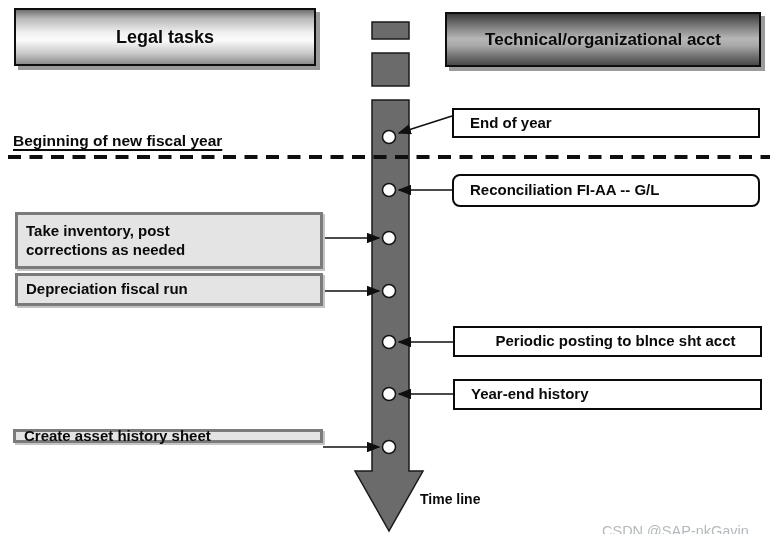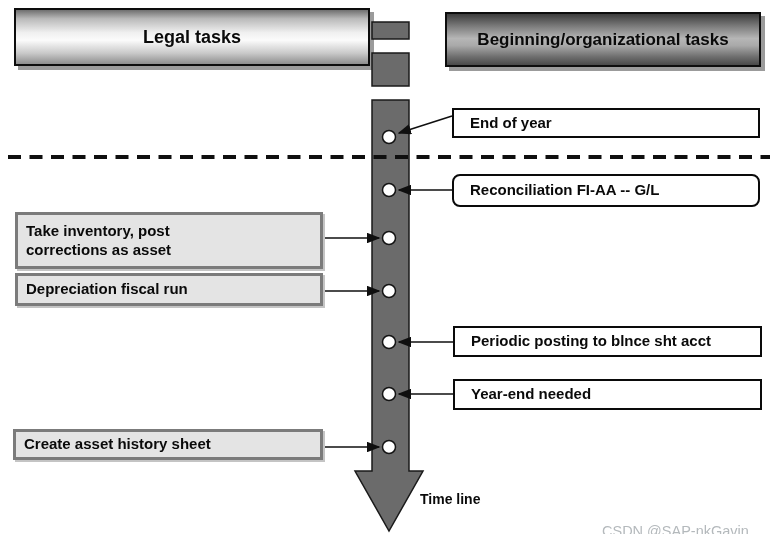--- a/index.html
+++ b/index.html
@@ -21,21 +21,21 @@
     box-sizing: border-box;
     border: 2px solid #0d0d0d;
     display: flex;
     align-items: center;
     justify-content: center;
     font-weight: bold;
     color: #0a0a0a;
     box-shadow: 4px 4px 0 #9b9b9b;
   }
   .header-box.light {
-    left: 14px; top: 8px; width: 356px; height: 58px;
+    left: 14px; top: 8px; width: 302px; height: 58px;
     font-size: 18px;
     background: linear-gradient(180deg, #6f6f6f 0%, #b9b9b9 16%, #f0f0f0 42%, #fbfbfb 56%, #c9c9c9 80%, #8d8d8d 100%);
   }
   .header-box.dark {
     left: 445px; top: 12px; width: 316px; height: 55px;
     font-size: 17px;
     background: linear-gradient(180deg, #3c3c3c 0%, #7e7e7e 25%, #b6b6b6 48%, #a9a9a9 62%, #6e6e6e 84%, #494949 100%);
   }
   
   .overlay {
@@ -62,25 +62,25 @@
     padding-left: 16px;
   }
   .task-box.left {
     background: #e4e4e4;
     border: 3px solid #7b7b7b;
     padding-left: 8px;
     box-shadow: 2px 2px 0 #c4c4c4;
   }
   .box-end-of-year      { left: 452px; top: 108px; width: 308px; height: 30px; }
   .box-reconciliation   { left: 452px; top: 174px; width: 308px; height: 33px; border-radius: 8px; }
-  .box-periodic-posting { left: 453px; top: 326px; width: 309px; height: 31px; }
+  .box-periodic-posting { left: 453px; top: 326px; width: 309px; height: 31px; justify-content: center; }
   .box-year-end-closing { left: 453px; top: 379px; width: 309px; height: 31px; }
   .box-take-inventory   { left: 15px;  top: 212px; width: 308px; height: 57px; }
   .box-depreciation     { left: 15px;  top: 273px; width: 308px; height: 33px; }
-  .box-asset-history    { left: 13px;  top: 429px; width: 310px; height: 31px; }
+  .box-asset-history    { left: 13px;  top: 429px; width: 310px; height: 14px; }
   
   .divider-label {
     position: absolute;
     left: 13px; top: 132px;
     font-weight: bold;
     font-size: 15.5px;
     color: #0a0a0a;
     text-decoration: underline;
     text-decoration-thickness: 2px;
     text-underline-offset: 3px;
@@ -103,21 +103,21 @@
 </style>
 </head>
 <body>
 
 <div class="canvas">
 
   <div class="header-box light">
     <span>Legal tasks</span>
   </div>
   <div class="header-box dark">
-    <span>Beginning/organizational tasks</span>
+    <span>Technical/organizational acct</span>
   </div>
 
   <svg class="overlay" viewBox="0 0 773 534">
     <defs>
       <marker id="arrhead" markerWidth="9" markerHeight="7" refX="8" refY="3.5" orient="auto">
         <path d="M0,0 L9,3.5 L0,7 Z" fill="#0f0f0f"></path>
       </marker>
     </defs>
 
     <rect x="372" y="22" width="37" height="17" fill="#6b6b6b" stroke="#1a1a1a" stroke-width="1.5"></rect>
@@ -137,37 +137,38 @@
 
     <circle cx="389" cy="137" r="6.5" fill="#ffffff" stroke="#141414" stroke-width="1.5"></circle>
     <circle cx="389" cy="190" r="6.5" fill="#ffffff" stroke="#141414" stroke-width="1.5"></circle>
     <circle cx="389" cy="238" r="6.5" fill="#ffffff" stroke="#141414" stroke-width="1.5"></circle>
     <circle cx="389" cy="291" r="6.5" fill="#ffffff" stroke="#141414" stroke-width="1.5"></circle>
     <circle cx="389" cy="342" r="6.5" fill="#ffffff" stroke="#141414" stroke-width="1.5"></circle>
     <circle cx="389" cy="394" r="6.5" fill="#ffffff" stroke="#141414" stroke-width="1.5"></circle>
     <circle cx="389" cy="447" r="6.5" fill="#ffffff" stroke="#141414" stroke-width="1.5"></circle>
   </svg>
 
+  <div class="divider-label">Beginning of new fiscal year</div>
 
   <div class="task-box right box-end-of-year">
     <span>End of year</span>
   </div>
   <div class="task-box right box-reconciliation">
     <span>Reconciliation FI-AA -- G/L</span>
   </div>
   <div class="task-box right box-periodic-posting">
     <span>Periodic posting to blnce sht acct</span>
   </div>
   <div class="task-box right box-year-end-closing">
-    <span>Year-end needed</span>
+    <span>Year-end history</span>
   </div>
 
   <div class="task-box left box-take-inventory">
     <span>Take inventory, post
-corrections as asset</span>
+corrections as needed</span>
   </div>
   <div class="task-box left box-depreciation">
     <span>Depreciation fiscal run</span>
   </div>
   <div class="task-box left box-asset-history">
     <span>Create asset history sheet</span>
   </div>
 
   <div class="timeline-label">Time line</div>
   <div class="watermark">CSDN @SAP-nkGavin</div>

